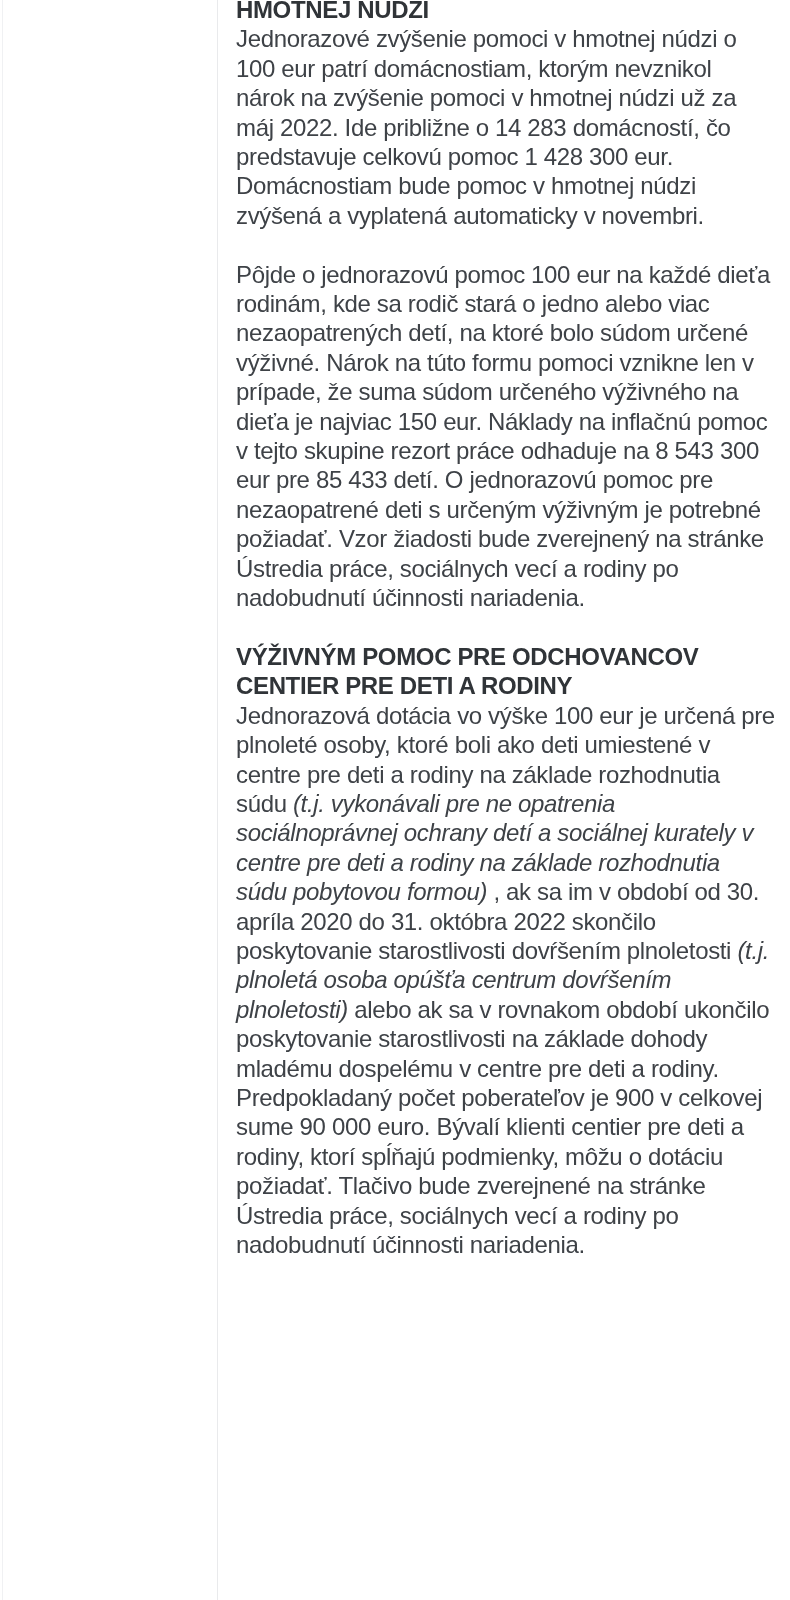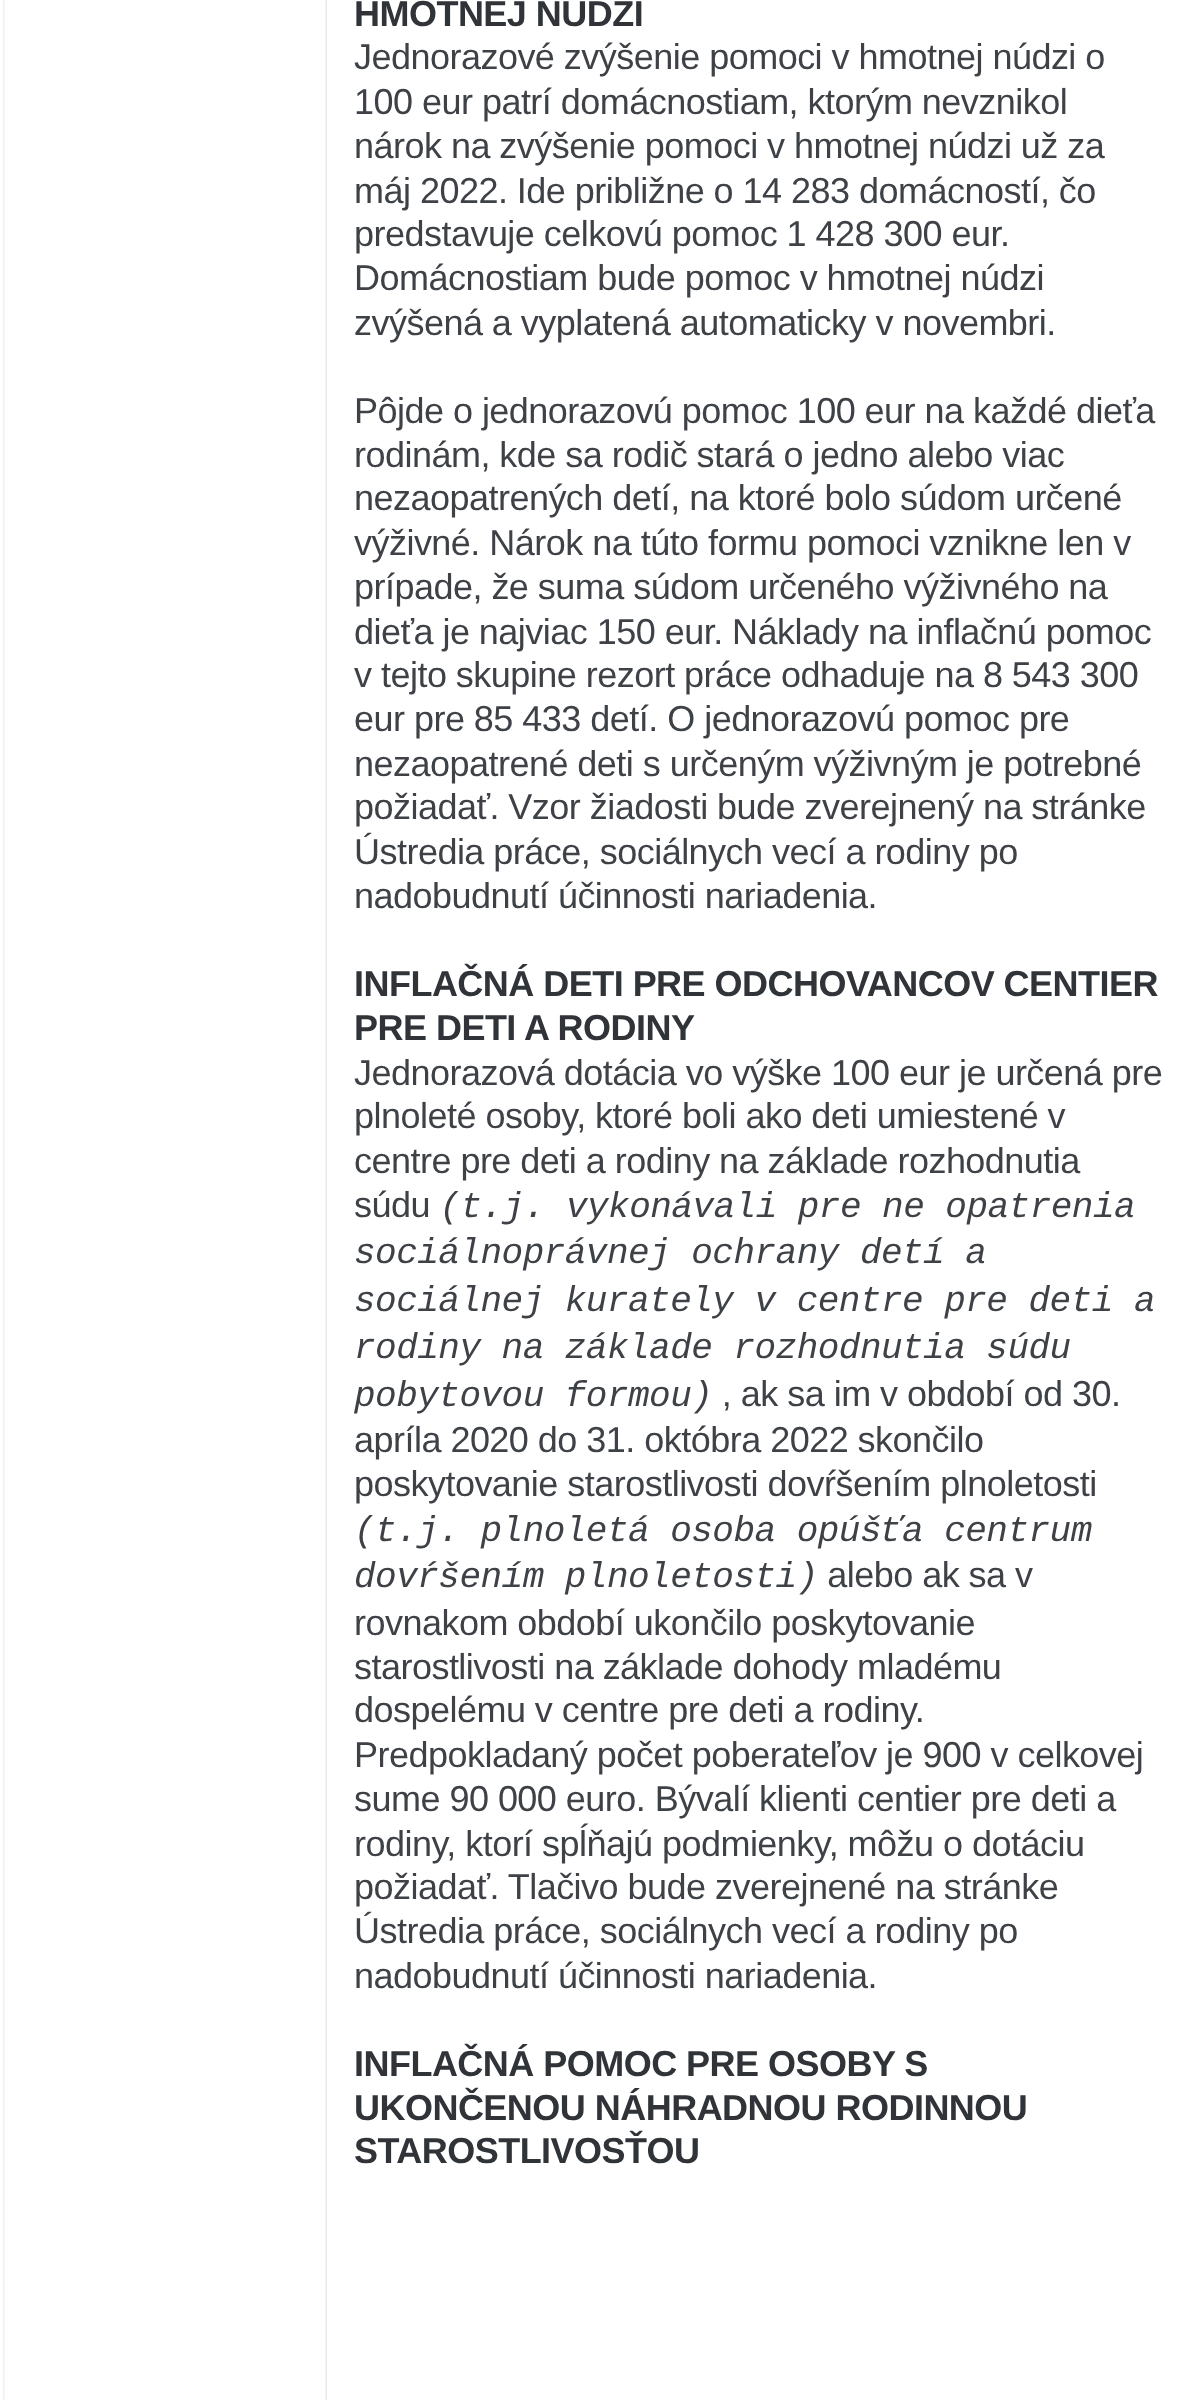--- a/index.html
+++ b/index.html
@@ -36,41 +36,38 @@
   }
   .article-col section { margin: 0 0 29.4px 0; }
   .article-col h2 {
     margin: 0;
     font-size: 24px;
     line-height: 29.4px;
     font-weight: 700;
     color: #303438;
   }
   .article-col p { margin: 0; }
-  .it { font-style: italic; font-family: Liberation Mono, monospace; }
+  .it { font-style: italic; }
 </style>
 </head>
 <body>
 
 <div class="vline vline-outer"></div>
 <div class="vline vline-inner"></div>
 
 <main class="article-col">
 
   <section>
     <h2>HMOTNEJ NÚDZI</h2>
     <p><span>Jednorazové zvýšenie pomoci v hmotnej núdzi o 100 eur patrí domácnostiam, ktorým nevznikol nárok na zvýšenie pomoci v hmotnej núdzi už za máj 2022. Ide približne o 14 283 domácností, čo predstavuje celkovú pomoc 1 428 300 eur. Domácnostiam bude pomoc v hmotnej núdzi zvýšená a vyplatená automaticky v novembri.</span></p>
   </section>
 
   <section>
     <p><span>Pôjde o jednorazovú pomoc 100 eur na každé dieťa rodinám, kde sa rodič stará o jedno alebo viac nezaopatrených detí, na ktoré bolo súdom určené výživné. Nárok na túto formu pomoci vznikne len v prípade, že suma súdom určeného výživného na dieťa je najviac 150 eur. Náklady na inflačnú pomoc v tejto skupine rezort práce odhaduje na 8 543 300 eur pre 85 433 detí. O jednorazovú pomoc pre nezaopatrené deti s určeným výživným je potrebné požiadať. Vzor žiadosti bude zverejnený na stránke Ústredia práce, sociálnych vecí a rodiny po nadobudnutí účinnosti nariadenia.</span></p>
   </section>
 
   <section>
-    <h2>INFLAČNÁ DETI PRE ODCHOVANCOV CENTIER PRE DETI A RODINY</h2>
+    <h2>VÝŽIVNÝM POMOC PRE ODCHOVANCOV CENTIER PRE DETI A RODINY</h2>
     <p><span>Jednorazová dotácia vo výške 100 eur je určená pre plnoleté osoby, ktoré boli ako deti umiestené v centre pre deti a rodiny na základe rozhodnutia súdu </span><span class="it">(t.j. vykonávali pre ne opatrenia sociálnoprávnej ochrany detí a sociálnej kurately v centre pre deti a rodiny na základe rozhodnutia súdu pobytovou formou)</span><span> , ak sa im v období od 30. apríla 2020 do 31. októbra 2022 skončilo poskytovanie starostlivosti dovŕšením plnoletosti </span><span class="it">(t.j. plnoletá osoba opúšťa centrum dovŕšením plnoletosti)</span><span> alebo ak sa v rovnakom období ukončilo poskytovanie starostlivosti na základe dohody mladému dospelému v centre pre deti a rodiny. Predpokladaný počet poberateľov je 900 v celkovej sume 90 000 euro. Bývalí klienti centier pre deti a rodiny, ktorí spĺňajú podmienky, môžu o dotáciu požiadať. Tlačivo bude zverejnené na stránke Ústredia práce, sociálnych vecí a rodiny po nadobudnutí účinnosti nariadenia.</span></p>
   </section>
 
-  <section>
-    <h2>INFLAČNÁ POMOC PRE OSOBY S UKONČENOU NÁHRADNOU RODINNOU STAROSTLIVOSŤOU</h2>
-  </section>
 
 </main>
 
 </body></html>

